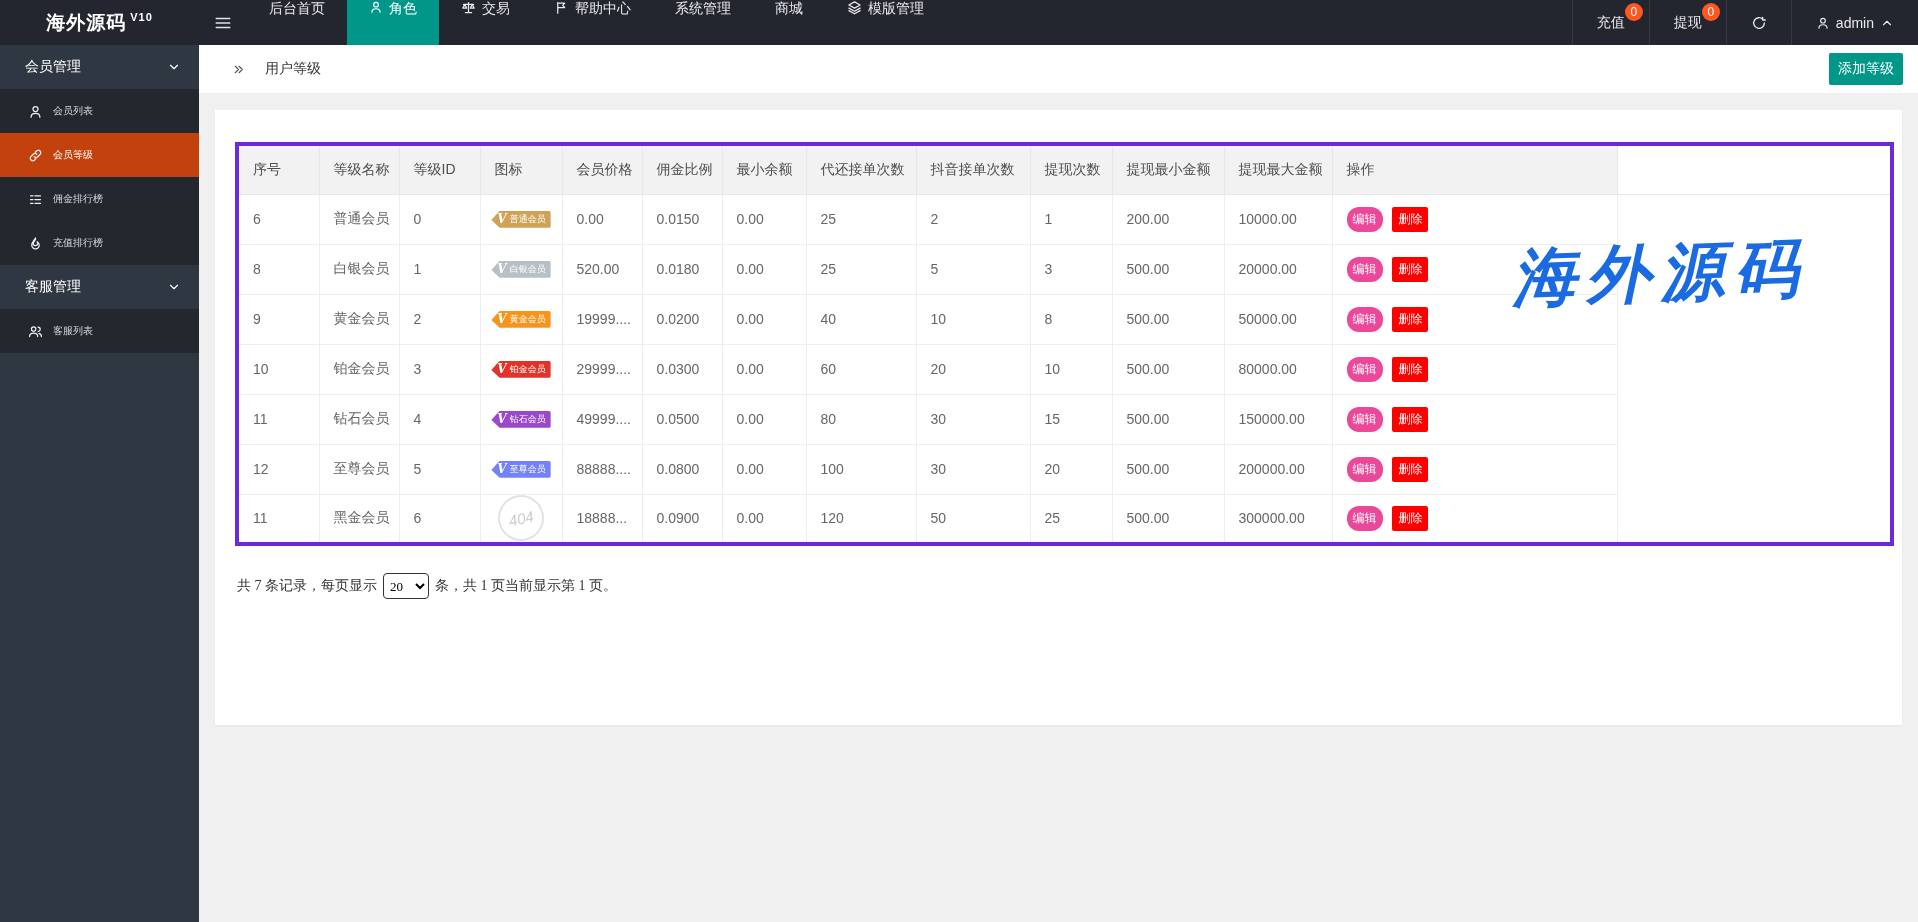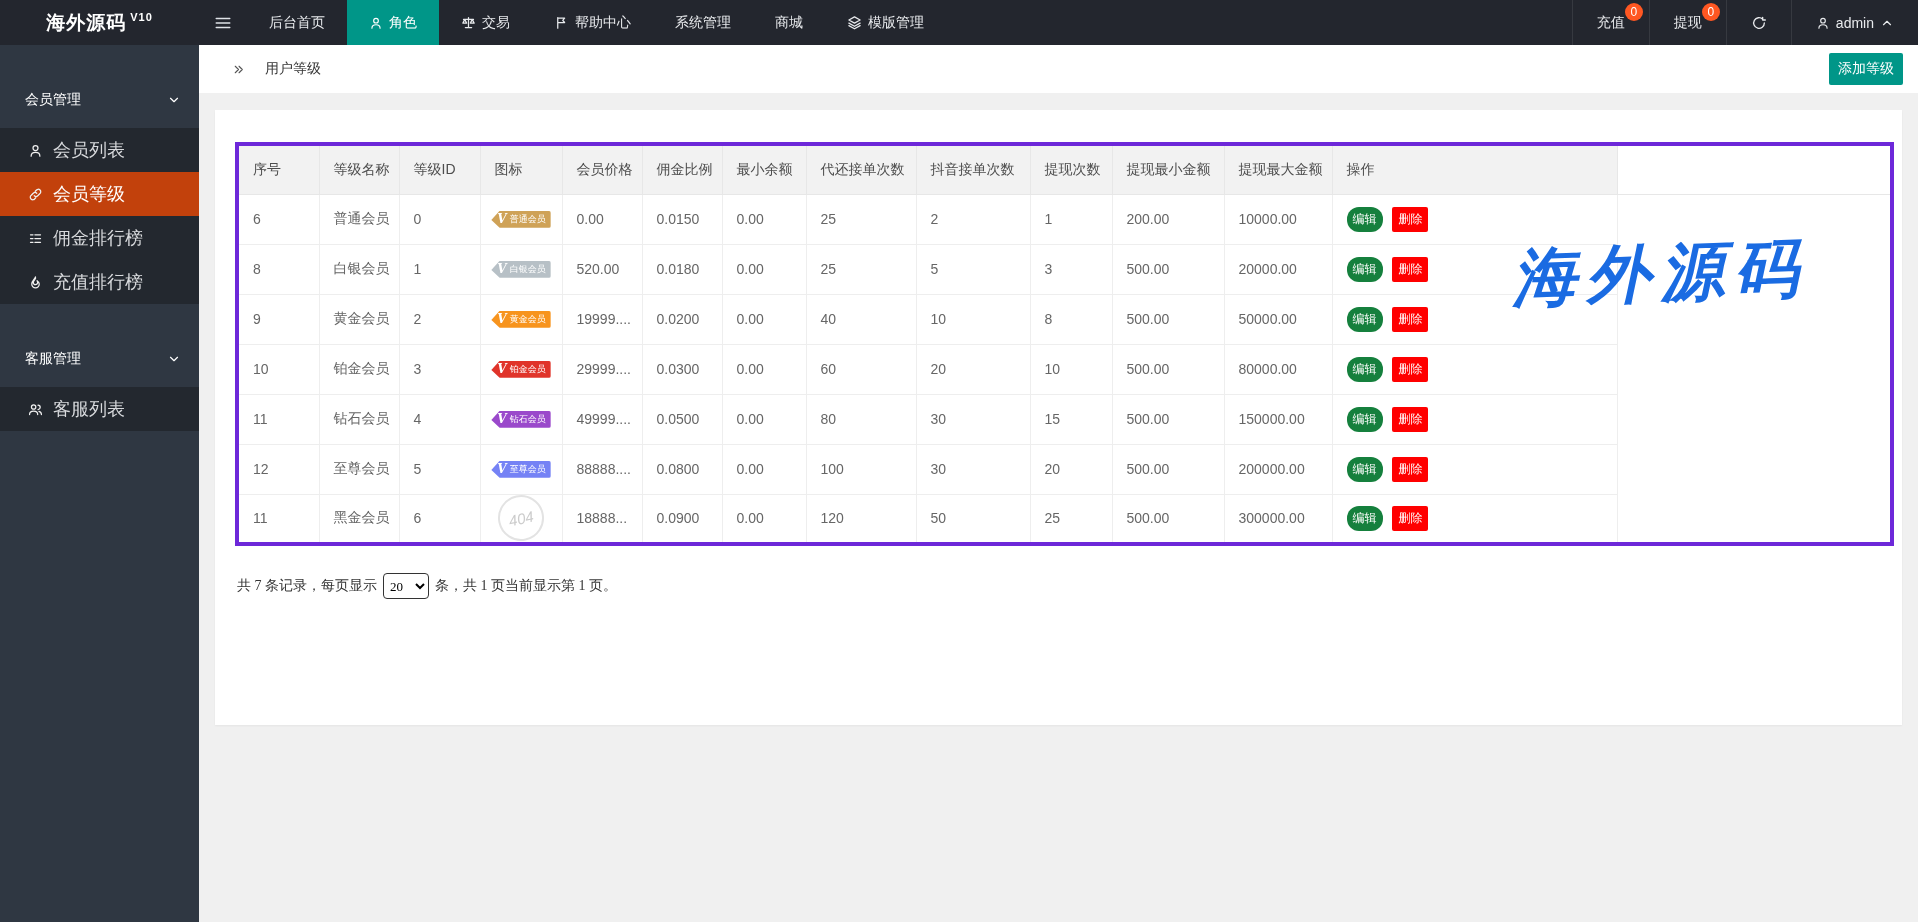--- a/index.html
+++ b/index.html
@@ -9,40 +9,40 @@
 
   
   .navbar { position:absolute; left:0; top:0; width:1918px; height:45px;
     background:#23262E; display:flex; align-items:stretch; z-index:30; }
   .logo { width:199px; display:flex; align-items:center; justify-content:center;
     color:#fff; font-size:19px; font-weight:bold; letter-spacing:1px; flex:none; }
   .logo sup { font-size:11px; font-weight:bold; margin-left:4px; top:-6px; position:relative; }
   .nav-burger { width:48px; display:flex; align-items:center; justify-content:center;
     color:#dfe3e8; cursor:pointer; flex:none; }
   .nav-menu { display:flex; align-items:stretch; flex:none; }
-  .nav-item { display:flex; align-items:center; gap:6px; padding:0 22px;
+  .nav-item { display:flex; gap:6px; padding:0 22px;
     color:#e8eaed; font-size:14px; cursor:pointer; white-space:nowrap; }
   .nav-item.active { background:#009688; color:#fff; }
   .nav-spacer { flex:1; }
   .nav-right { display:flex; align-items:stretch; flex:none; }
   .nav-rt-item { position:relative; display:flex; align-items:center; gap:6px;
     padding:0 24px; color:#e8eaed; font-size:14px; cursor:pointer;
     border-left:1px solid rgba(255,255,255,0.09); }
   .nav-badge { position:absolute; top:3px; right:6px; min-width:18px; height:18px;
     line-height:18px; text-align:center; background:#FF5722; color:#fff;
     font-size:12px; border-radius:9px; padding:0 4px; }
 
   
   .sidebar { position:absolute; left:0; top:45px; width:199px; height:877px;
     background:#2F3742; z-index:20; }
-  .side-group { height:57px; display:flex; align-items:center; padding:0 18px 0 25px;
-    color:#fff; font-size:14px; cursor:pointer;margin-top:26px; }
+  .side-group { height:44px; display:flex; align-items:center; padding:0 18px 0 25px;
+    color:#fff; font-size:14px; cursor:pointer; }
   .side-group .grow { flex:1; }
   .side-item { height:44px; display:flex; align-items:center; gap:10px;
-    padding:0 0 0 28px; background:#23282F; color:#d8dadd; font-size:18px; cursor:pointer; }
+    padding:0 0 0 28px; background:#23282F; color:#d8dadd; font-size:10px; cursor:pointer; }
   .side-item.active { background:#c2410c; color:#fff; }
   .side-item .s-ico { color:#f0f0f0; }
 
   
   .crumb-bar { position:absolute; left:199px; top:45px; width:1719px; height:48px;
     background:#fff; display:flex; align-items:center; z-index:10; }
   .crumb { display:flex; align-items:center; gap:20px; margin-left:33px;
     color:#333; font-size:14px; }
   .crumb-ico { color:#555; }
   .add-btn { position:absolute; right:15px; top:8px; height:32px; padding:0 9px;
@@ -67,21 +67,21 @@
     border-radius:2px; color:#fff; font-size:9px; white-space:nowrap;
     clip-path:polygon(0 55%, 14% 0, 100% 0, 100% 100%, 14% 100%); }
   .lv-badge .v { font-style:italic; font-weight:bold; font-size:12px; margin:0 3px 0 4px;
     font-family:"DejaVu Serif",serif; }
   .badge-404 { display:inline-flex; align-items:center; justify-content:center;
     width:46px; height:46px; border:2px solid #e3e3e3; border-radius:50%;
     color:#ccc; font-size:15px; font-style:italic; transform:rotate(-12deg); }
 
   .op-btn { display:inline-block; border:none; border-radius:2px; color:#fff;
     font-size:12px; padding:4px 6px; cursor:pointer; font-family:inherit; }
-  .op-edit { background:#15803d; margin-right:6px;border-radius:12px; }
+  .op-edit { background:#ec4899; margin-right:6px;border-radius:12px; }
   .op-del  { background:#ff0000; }
 
   .pager { margin:27px 0 0 22px; color:#333; font-size:14px;
     display:flex; align-items:center; gap:6px;font-family:Liberation Serif, serif; }
   .pager select { height:26px; min-width:46px; border:1px solid #333; border-radius:4px;
     font-size:13px; font-family:inherit; padding:0 2px; background:#fff; }
 
   .watermark { position:absolute; left:1512px; top:230px; z-index:40;
     font-family:"DejaVu Serif",serif; font-weight:bold; font-style:italic;
     font-size:64px; letter-spacing:10px; color:#1A6BE2; transform:rotate(-2deg);

